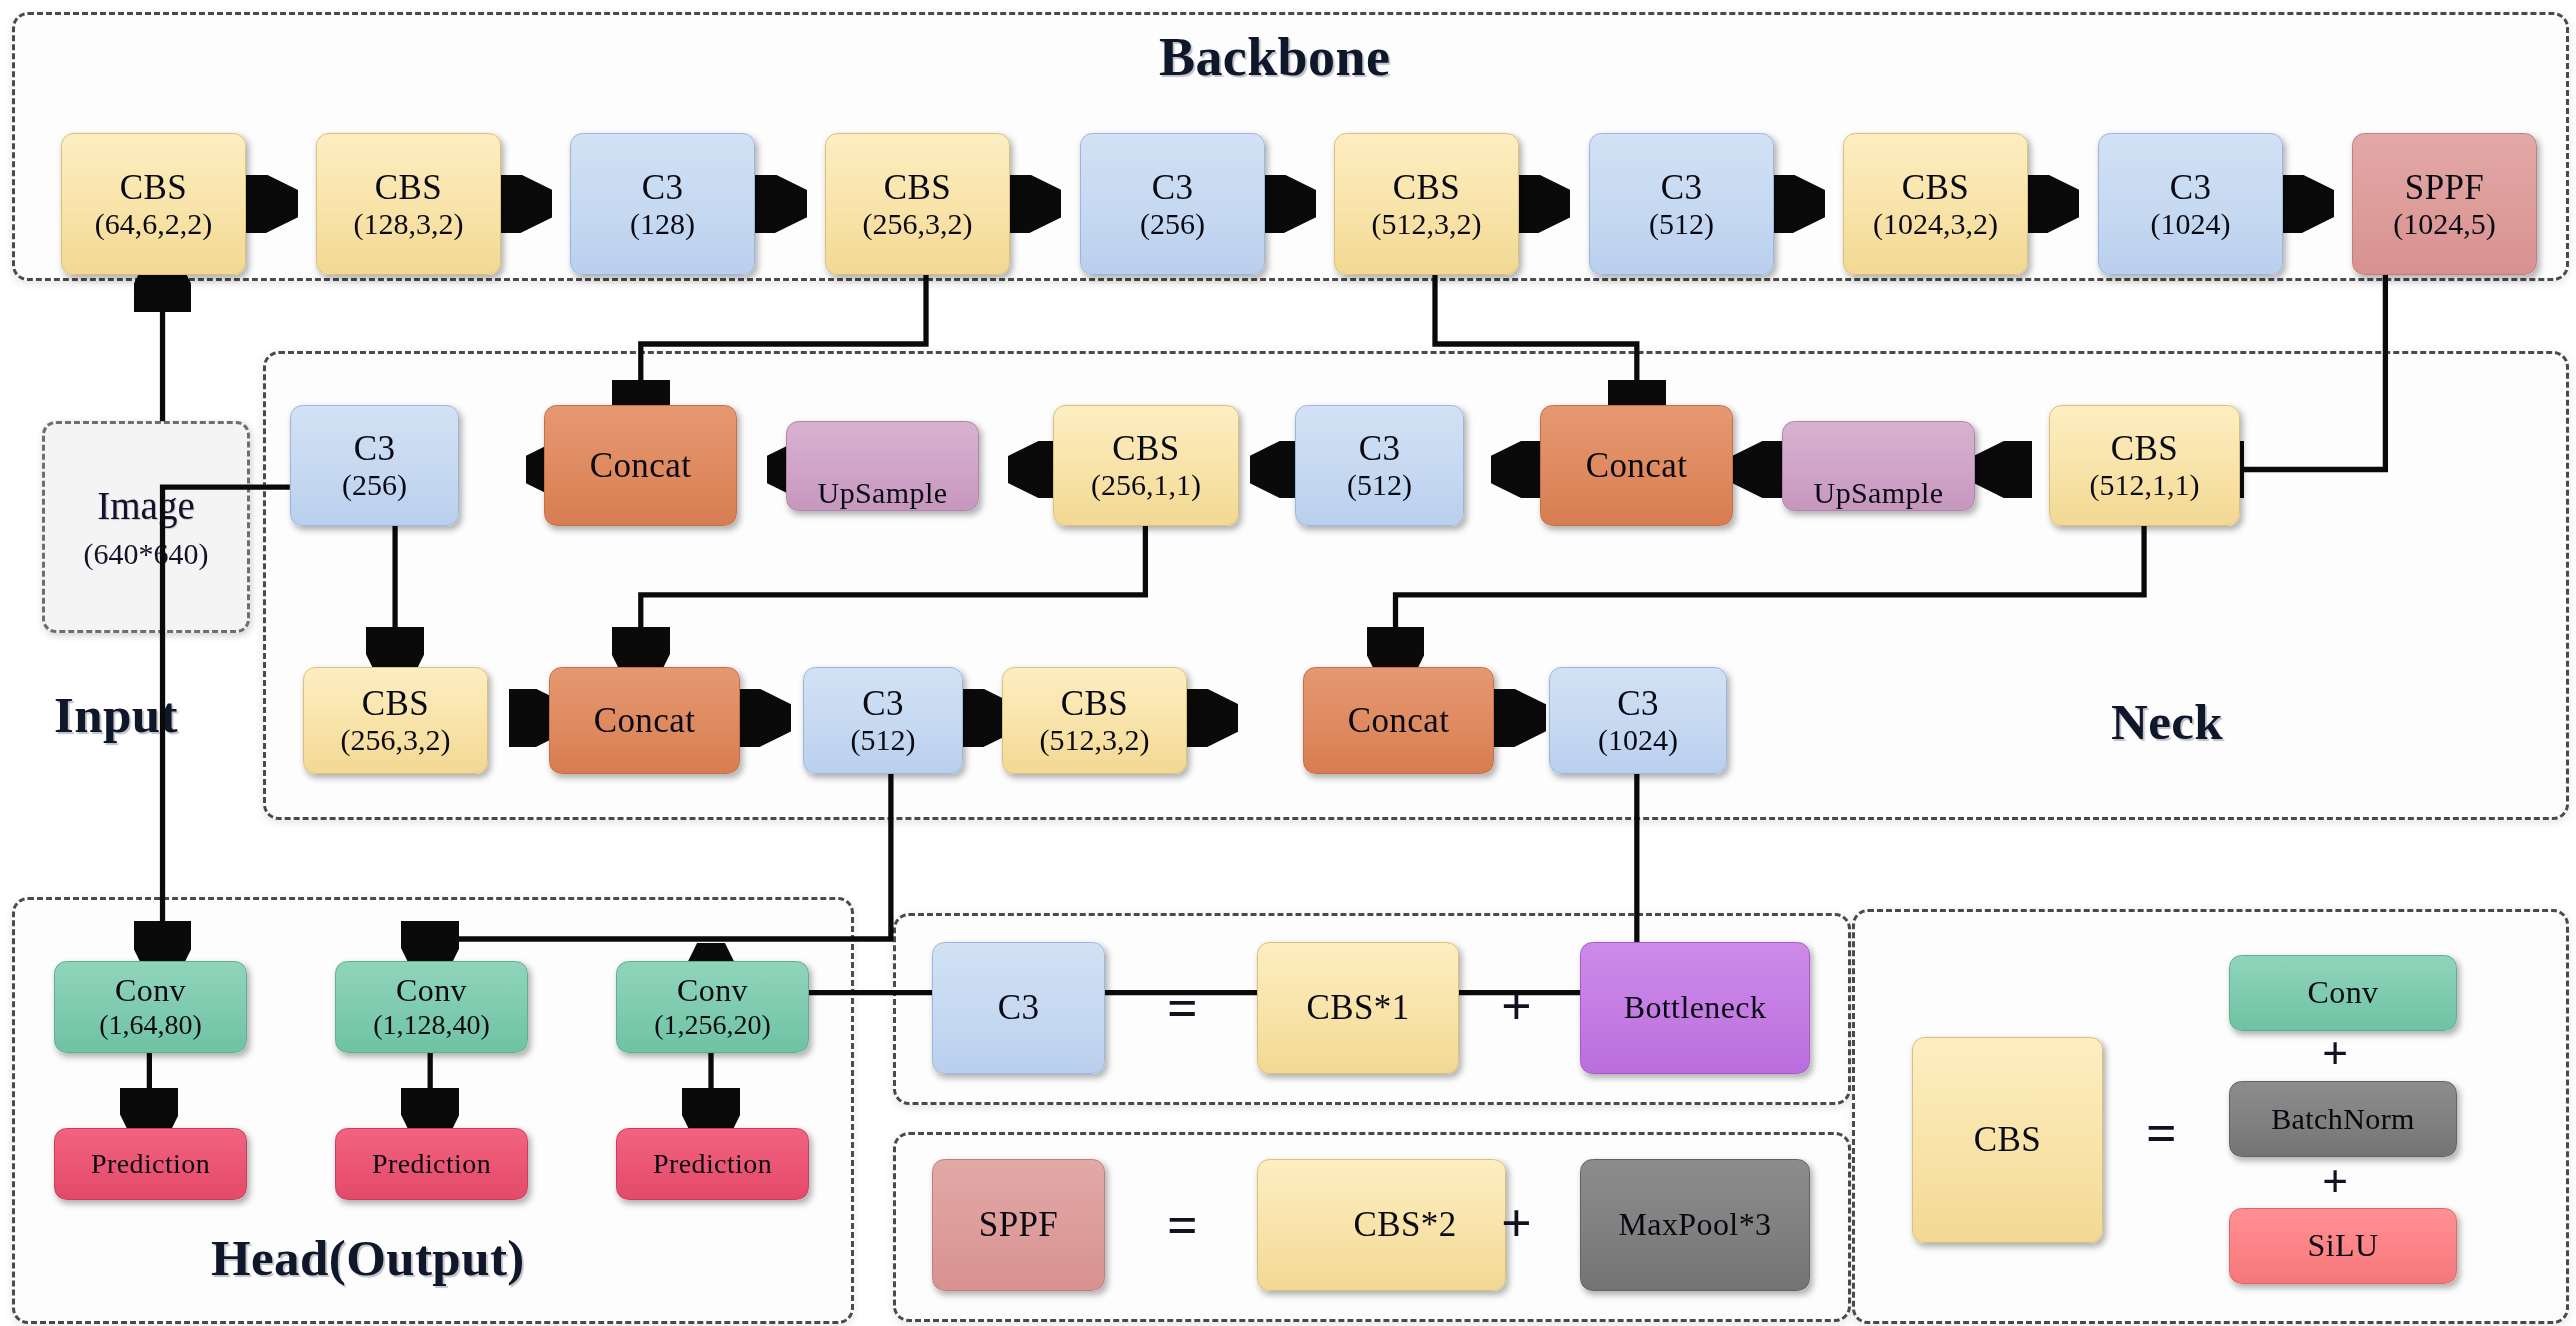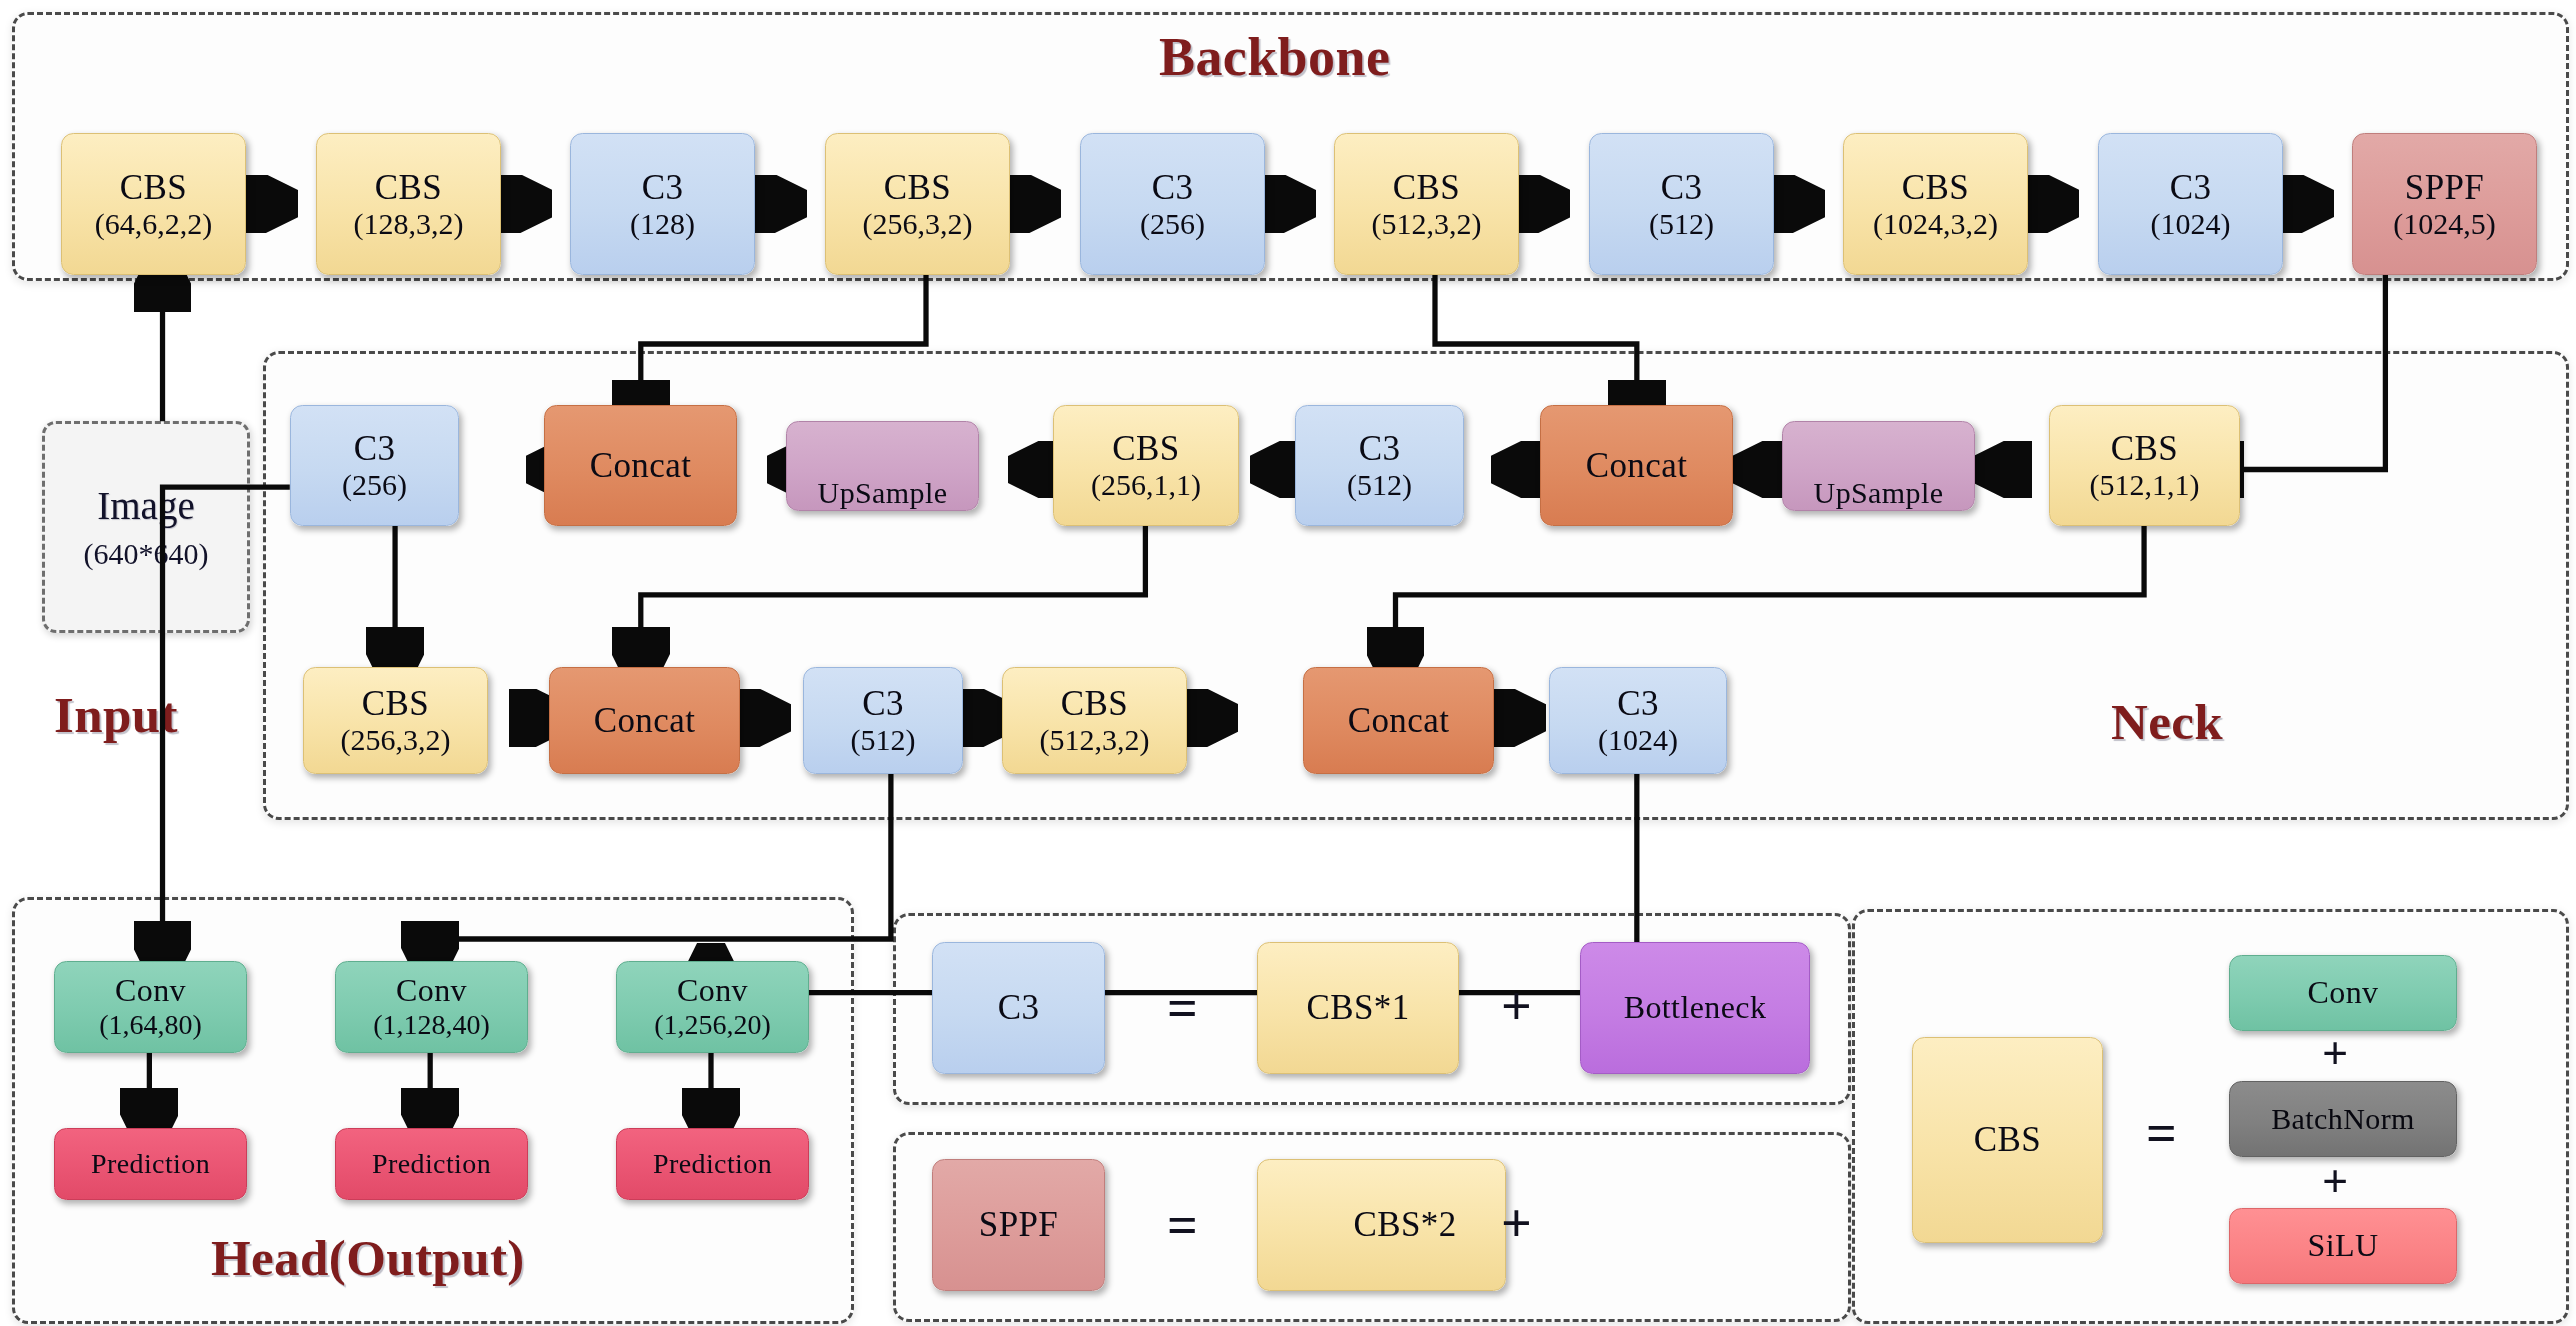--- a/index.html
+++ b/index.html
@@ -13,21 +13,21 @@
   .group{
     position:absolute;
     border:3.5px dashed #4a4a4a;
     border-radius:16px;
     background:#fdfdfd;
     box-shadow:0 2.6px 8px rgba(0,0,0,.10);
   }
   .group-label{
     position:absolute;
     font-weight:bold;
-    color:#7f1d1d;
+    color:#0f172a;
     text-shadow:1.8px 1.8px 0.9px rgba(120,120,140,.45);
     white-space:nowrap;
     letter-spacing:0.4px;
   }
 
   
   .node{
     position:absolute;
     border-radius:12.3px;
     display:flex;flex-direction:column;
@@ -301,20 +301,23 @@
 
   <div class="group" style="left:893px;top:1132px;width:952px;height:184px;"></div>
   <div class="node sppf" style="left:932px;top:1159px;width:171px;height:130px;">
     <span class="t1">SPPF</span>
   </div>
   <div class="sym" style="left:1167px;top:1198px;">=</div>
   <div class="node cbs" style="left:1257px;top:1159px;width:200px;height:130px;padding-left:47px;">
     <span class="t1">CBS*2</span>
   </div>
   <div class="sym" style="left:1501px;top:1196px;">+</div>
+  <div class="node gray" style="left:1580px;top:1159px;width:228px;height:130px;">
+    <span class="t1" style="font-size:32px;">MaxPool*3</span>
+  </div>
 
   <div class="group" style="left:1852px;top:909px;width:711px;height:409px;"></div>
   <div class="node cbs" style="left:1912px;top:1037px;width:189px;height:204px;">
     <span class="t1">CBS</span>
   </div>
   <div class="sym" style="left:2146px;top:1106px;">=</div>
   <div class="node conv" style="left:2229px;top:955px;width:226px;height:74px;">
     <span class="t1" style="font-size:32px;">Conv</span>
   </div>
   <div class="sym" style="left:2322px;top:1031px;font-size:46px;">+</div>

